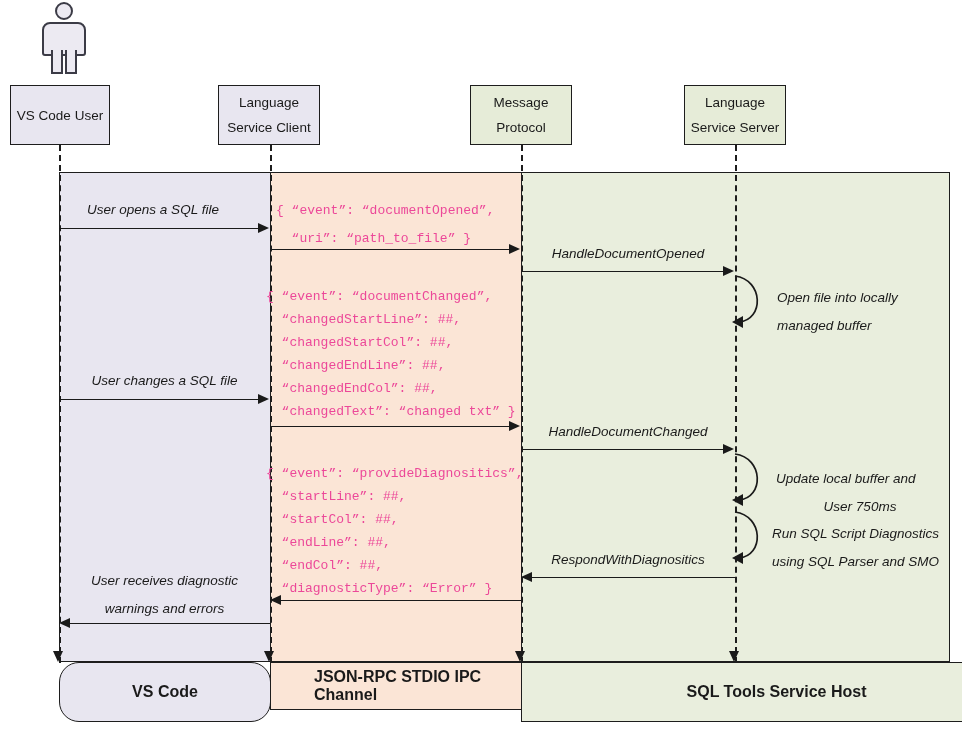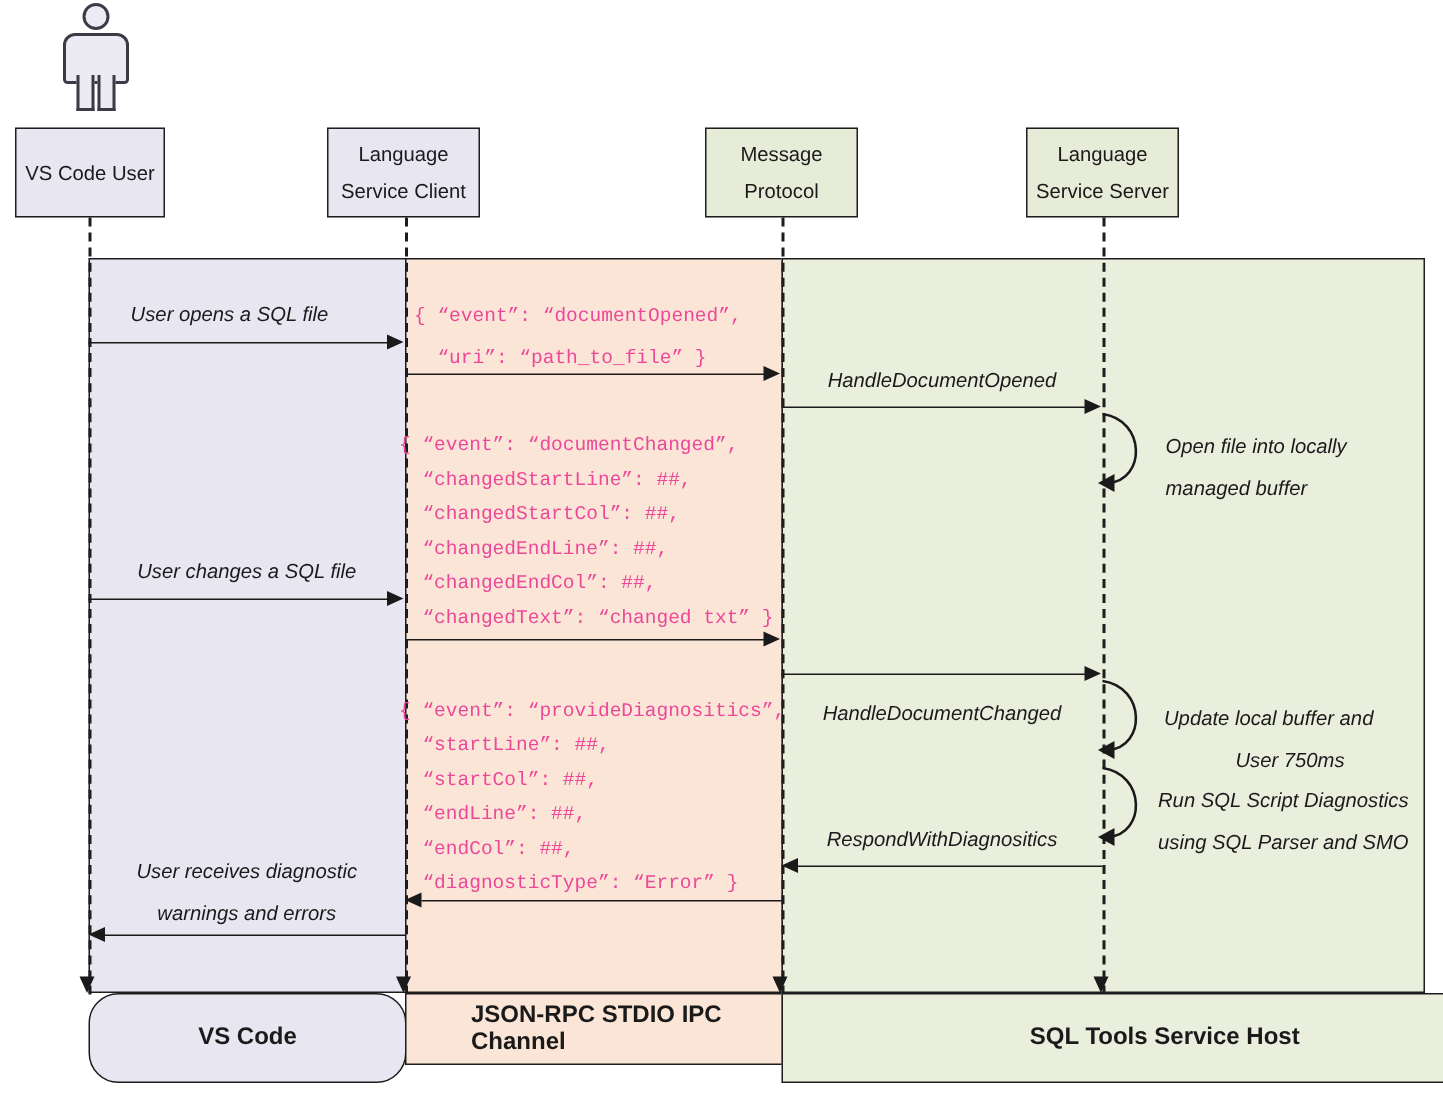--- a/index.html
+++ b/index.html
@@ -130,21 +130,21 @@
 
   <div class="arrowline" style="left:59px;top:399px;width:200px;"></div>
   <div class="ahead r" style="left:258px;top:393.5px;"></div>
   <div class="ital c" style="left:59px;top:367px;width:211px;">User changes a SQL file</div>
 
   <div class="arrowline" style="left:270px;top:426px;width:240px;"></div>
   <div class="ahead r" style="left:509px;top:420.5px;"></div>
 
   <div class="arrowline" style="left:521px;top:449px;width:203px;"></div>
   <div class="ahead r" style="left:723px;top:443.5px;"></div>
-  <div class="ital c" style="left:521px;top:418px;width:214px;margin-top:44px;">HandleDocumentChanged</div>
+  <div class="ital c" style="left:521px;top:418px;width:214px;">HandleDocumentChanged</div>
 
   <svg class="selfloop" style="left:730px;top:450px;" width="44" height="58">
     <path d="M5,4 C34,8 34,48 9,50" fill="none" stroke="#1a1a1a" stroke-width="1.7"></path>
     <polygon points="13,44 13,56 2,50" fill="#1a1a1a"></polygon>
   </svg>
   <div class="ital" style="left:776px;top:465px;">Update local buffer and</div>
   <div class="ital c" style="left:776px;top:493px;width:168px;">User 750ms</div>
 
   <svg class="selfloop" style="left:730px;top:508px;" width="44" height="58">
     <path d="M5,4 C34,8 34,48 9,50" fill="none" stroke="#1a1a1a" stroke-width="1.7"></path>

